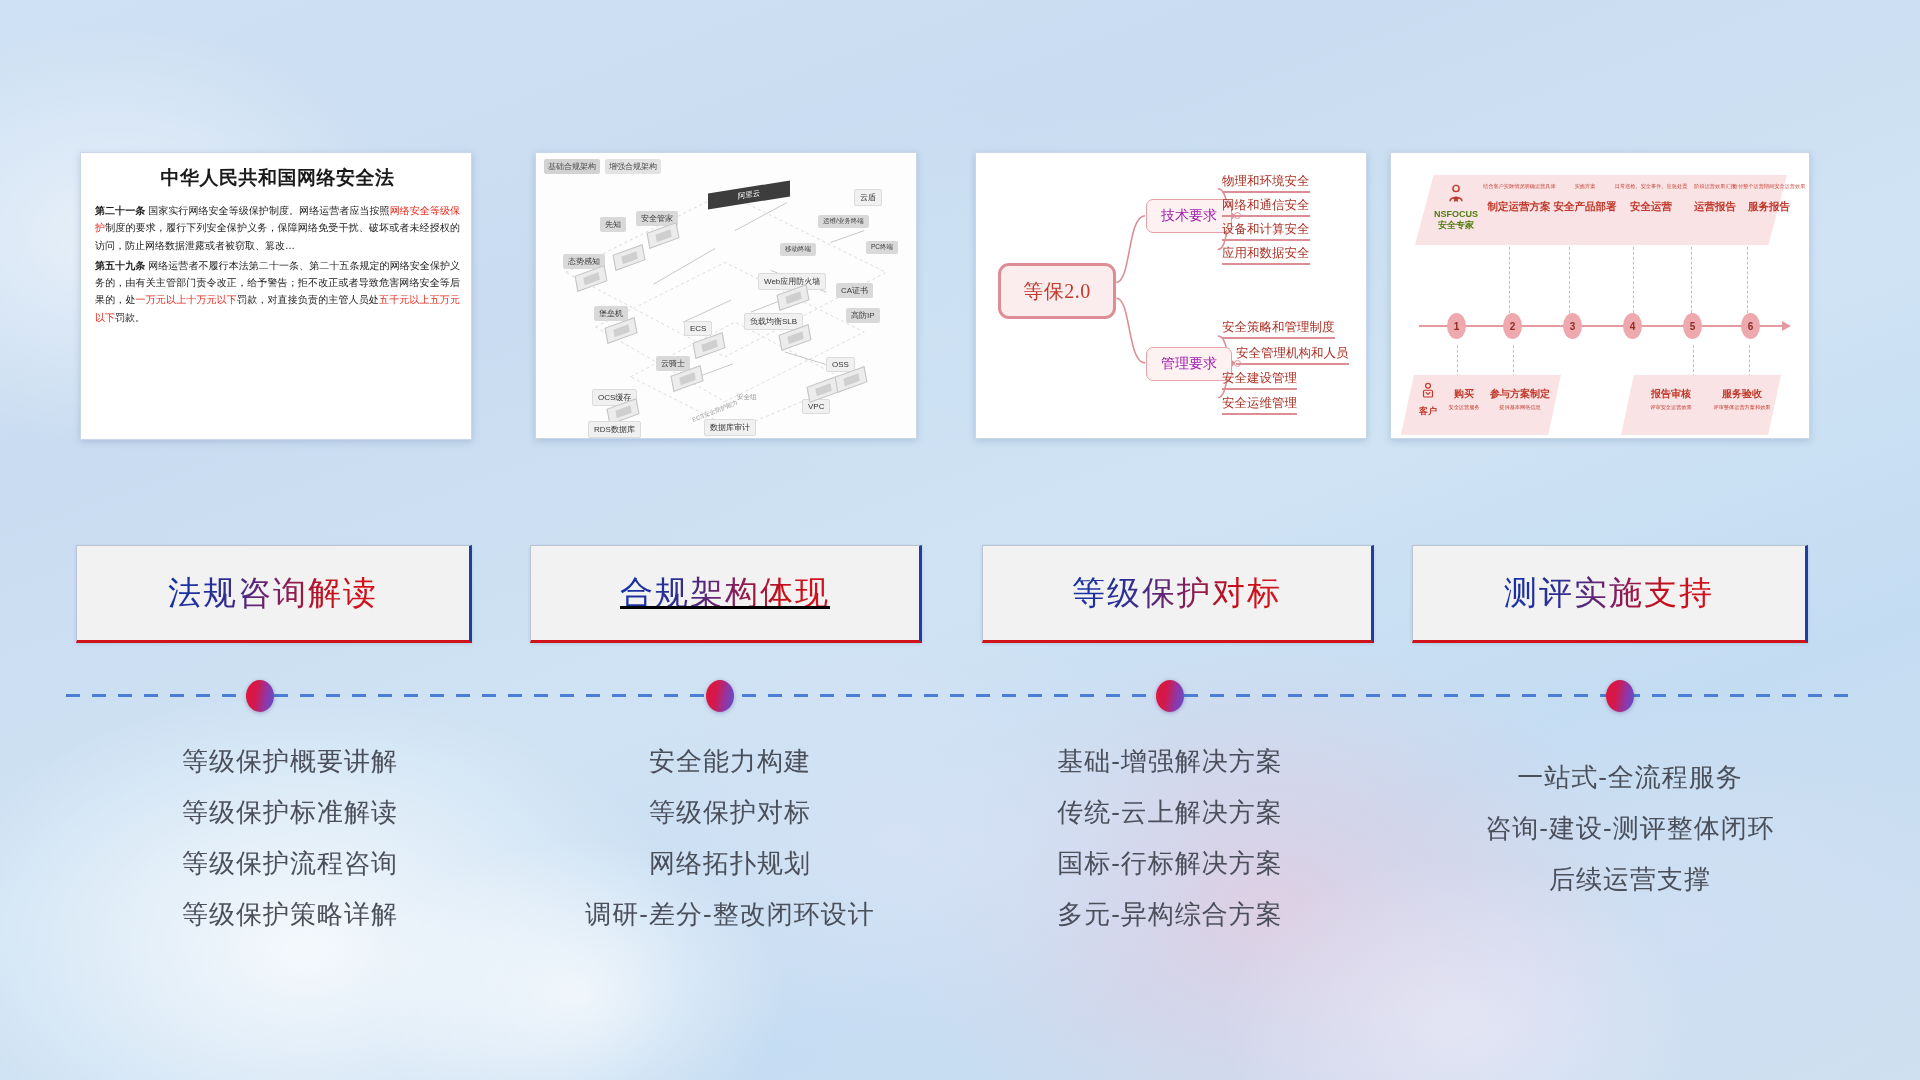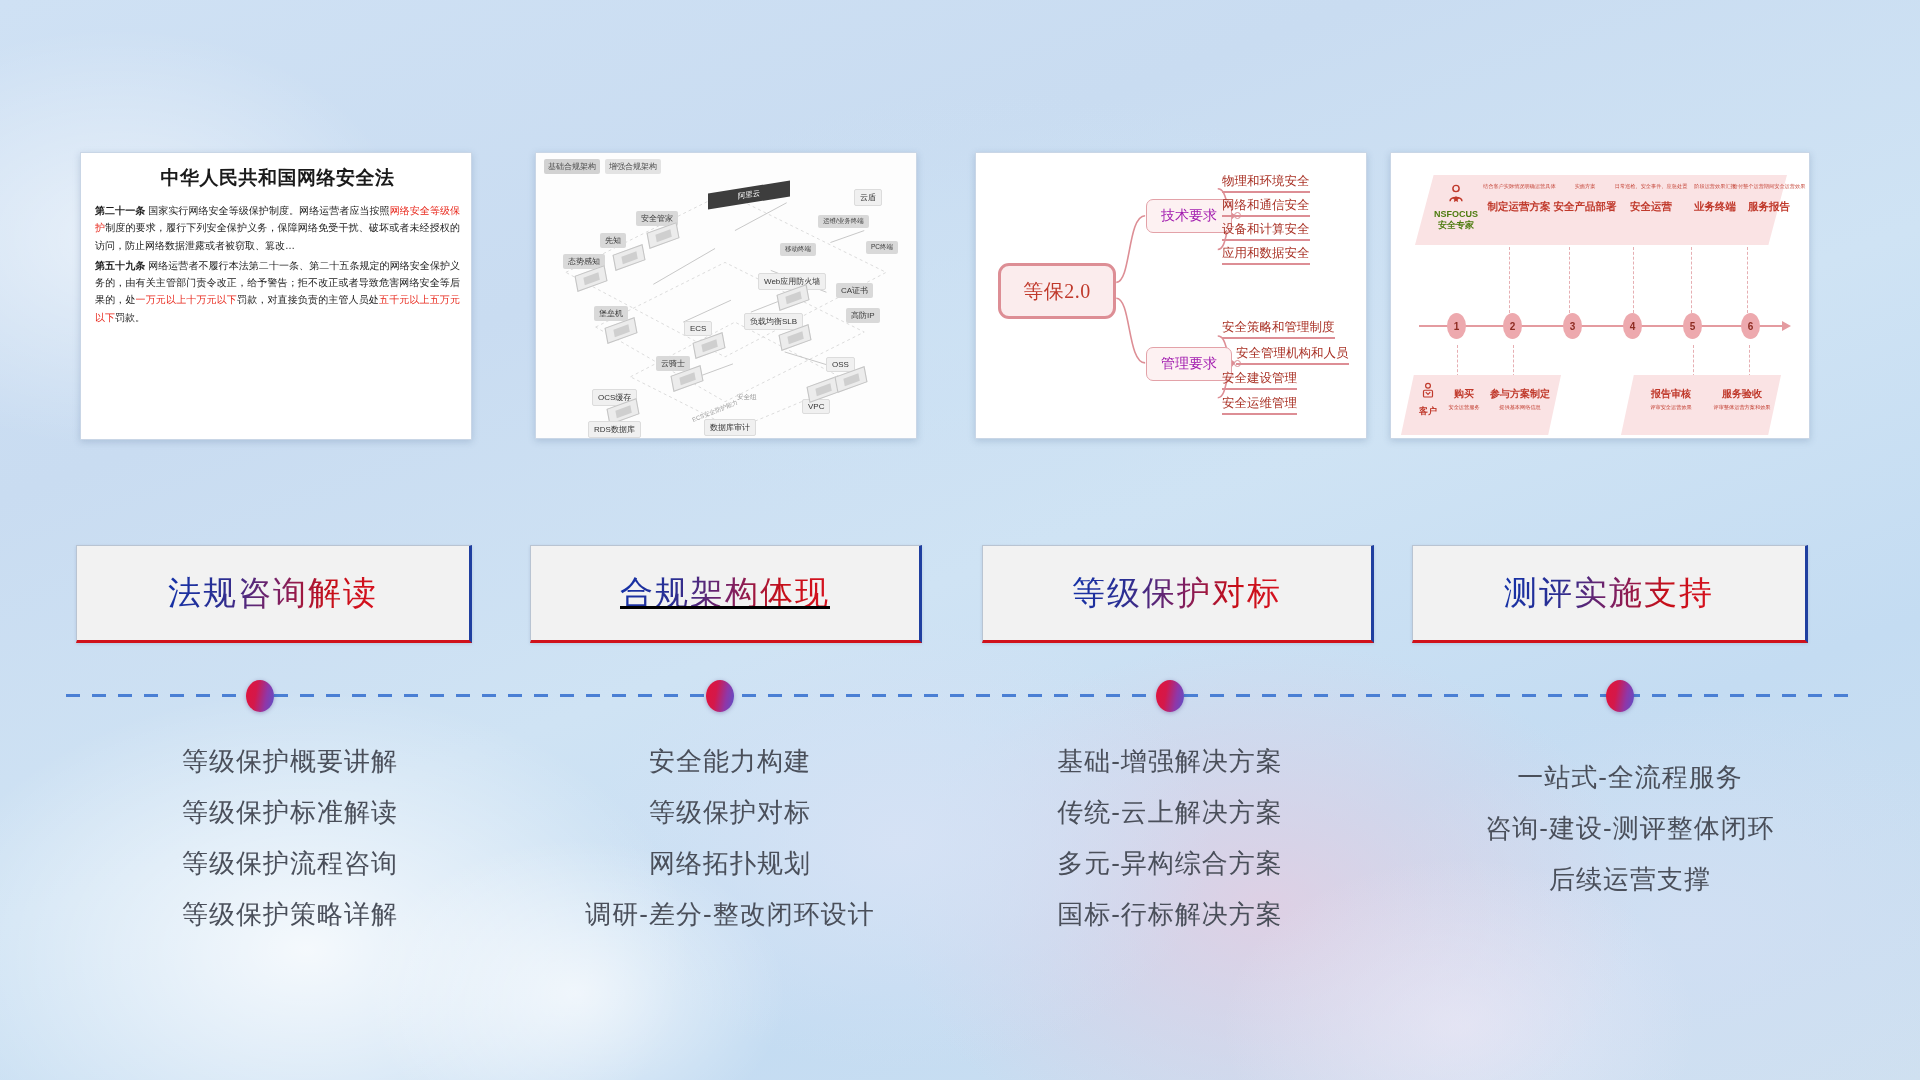--- a/index.html
+++ b/index.html
@@ -229,21 +229,21 @@
             <path d="M296 90 L330 78"></path>
             <path d="M160 226 L198 212"></path>
             <path d="M250 200 L296 214"></path>
           </g>
         </svg>
 
         <div class="arch-cloud">阿里云</div>
 
         <div class="arch-node" style="left:100px; top:58px;">安全管家</div>
         <div class="arch-box" style="left:112px; top:74px;"></div>
-        <div class="arch-node" style="left:64px;  top:80px;">先知</div>
+        <div class="arch-node" style="left:64px;  top:64px;">先知</div>
         <div class="arch-box" style="left:78px;  top:96px;"></div>
         <div class="arch-node" style="left:27px;  top:101px;">态势感知</div>
         <div class="arch-box" style="left:40px;  top:117px;"></div>
 
         <div class="arch-node" style="left:58px;  top:153px;">堡垒机</div>
         <div class="arch-box" style="left:70px;  top:169px;"></div>
 
         <div class="arch-node light" style="left:148px; top:168px;">ECS</div>
         <div class="arch-box" style="left:158px; top:184px;"></div>
 
@@ -337,21 +337,21 @@
         <div class="nf-step" style="left:160px; top:30px; width:68px;">
           <div class="sub">实施方案</div>
           <div class="main">安全产品部署</div>
         </div>
         <div class="nf-step" style="left:222px; top:30px; width:76px;">
           <div class="sub">日常巡检、安全事件、应急处置</div>
           <div class="main">安全运营</div>
         </div>
         <div class="nf-step" style="left:288px; top:30px; width:72px;">
           <div class="sub">阶段运营效果汇报</div>
-          <div class="main">业务终端</div>
+          <div class="main">运营报告</div>
         </div>
         <div class="nf-step" style="left:340px; top:30px; width:76px;">
           <div class="sub">给付整个运营期间安全运营效果</div>
           <div class="main">服务报告</div>
         </div>
 
         <div class="nf-drop" style="left:118px; top:94px; height:66px;"></div>
         <div class="nf-drop" style="left:178px; top:94px; height:66px;"></div>
         <div class="nf-drop" style="left:242px; top:94px; height:66px;"></div>
         <div class="nf-drop" style="left:300px; top:94px; height:66px;"></div>
@@ -435,22 +435,22 @@
     </div>
     <div class="list ls-2">
       <div class="list-item">安全能力构建</div>
       <div class="list-item">等级保护对标</div>
       <div class="list-item">网络拓扑规划</div>
       <div class="list-item">调研-差分-整改闭环设计</div>
     </div>
     <div class="list ls-3">
       <div class="list-item">基础-增强解决方案</div>
       <div class="list-item">传统-云上解决方案</div>
+      <div class="list-item">国标-行标解决方案</div>
       <div class="list-item">多元-异构综合方案</div>
-      <div class="list-item">国标-行标解决方案</div>
     </div>
     <div class="list ls-4">
       <div class="list-item">一站式-全流程服务</div>
       <div class="list-item">咨询-建设-测评整体闭环</div>
       <div class="list-item">后续运营支撑</div>
     </div>
   </div>
 
 </div>
 

